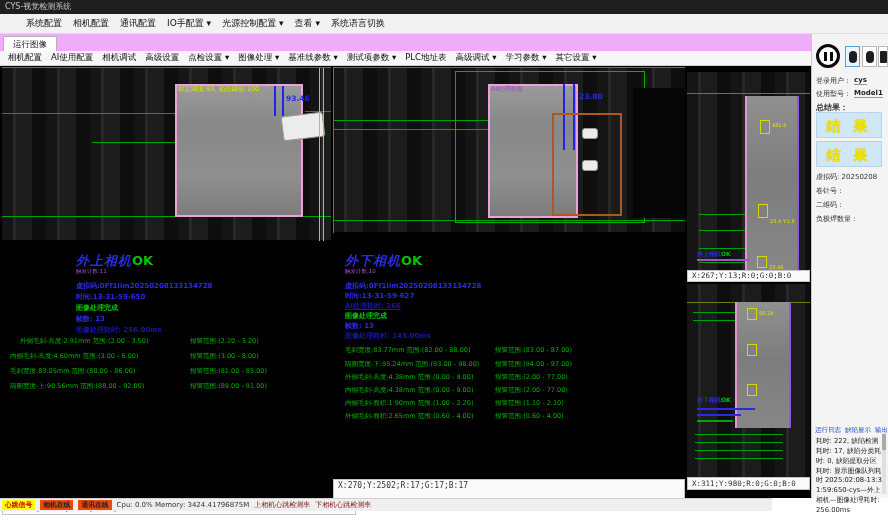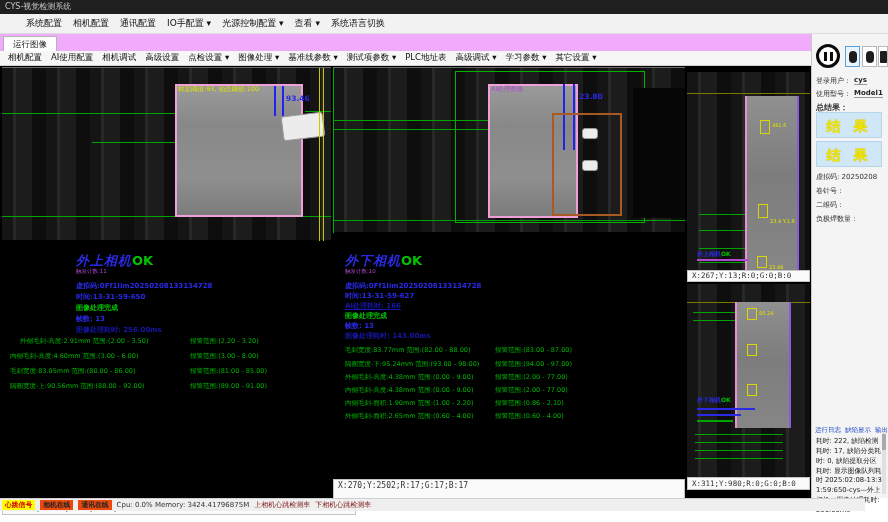--- a/index.html
+++ b/index.html
@@ -62,21 +62,21 @@
              color:#f0e400;font-weight:bold;font-size:14px;text-align:center;line-height:26px;
              text-shadow:0 0 1px #c8b400;letter-spacing:4px;box-sizing:border-box;}
   .log-tab{font-size:6.5px;color:#1a46c8;white-space:nowrap;}
   .log-text{position:absolute;left:4px;top:403px;width:66px;font-size:6.8px;color:#222;line-height:1.45;word-break:break-all;}
   
   .btn-pause{position:absolute;left:4px;top:10px;width:24px;height:24px;border:3px solid #0a0a0a;border-radius:50%;background:#fff;box-sizing:border-box;}
   .pbar{position:absolute;top:5px;width:3px;height:9px;background:#0a0a0a;}
   .sm-btn{position:absolute;top:12px;width:15px;height:21px;background:#fff;border:1px solid #b8b8b8;box-sizing:border-box;}
   .sm-btn.sel{border:1px solid #5aa0d8;background:#e9f4fc;}
   .glyph-dark{position:absolute;left:3px;top:4px;width:8px;height:12px;background:#1d1d1d;border-radius:4px;}
-  .statusbar{left:0;top:498px;width:865px;height:13px;background:#efefef;border-top:1px solid #cfcfcf;
+  .statusbar{left:0;top:498px;width:772px;height:13px;background:#efefef;border-top:1px solid #cfcfcf;
              display:flex;align-items:center;gap:5px;padding-left:2px;box-sizing:border-box;}
   .badge{font-size:6.8px;padding:0 3px;line-height:10px;font-weight:bold;}
   .badge.yellow{background:#ffff00;color:#d00000;}
   .badge.red{background:#e84a10;color:#222;}
   .sb-scroll{position:absolute;left:70px;top:398px;width:4px;height:62px;background:#e0e0e0;}
   .sb-thumb{position:absolute;left:0;top:2px;width:4px;height:16px;background:#aaa;}
 </style>
 </head>
 <body>
 
@@ -196,21 +196,21 @@
 <div class="m-row" style="left:335px;top:373px;">
   <span class="m-text" style="left:10px;">外侧毛刺-高度:4.38mm 范围:(0.00 - 9.00)</span>
   <span class="m-alarm" style="left:160px;">报警范围:(2.00 - 77.00)</span>
 </div>
 <div class="m-row" style="left:335px;top:386px;">
   <span class="m-text" style="left:10px;">内侧毛刺-高度:4.38mm 范围:(0.00 - 9.00)</span>
   <span class="m-alarm" style="left:160px;">报警范围:(2.00 - 77.00)</span>
 </div>
 <div class="m-row" style="left:335px;top:399px;">
   <span class="m-text" style="left:10px;">内侧毛刺-面积:1.90mm 范围:(1.00 - 2.20)</span>
-  <span class="m-alarm" style="left:160px;">报警范围:(0.86 - 2.10)</span>
+  <span class="m-alarm" style="left:160px;">报警范围:(1.10 - 2.10)</span>
 </div>
 <div class="m-row" style="left:335px;top:412px;">
   <span class="m-text" style="left:10px;">外侧毛刺-面积:2.65mm 范围:(0.60 - 4.00)</span>
   <span class="m-alarm" style="left:160px;">报警范围:(0.60 - 4.00)</span>
 </div>
 <div class="abs coordbar" style="left:333px;top:479px;width:352px;height:30px;">X:270;Y:2502;R:17;G:17;B:17</div>
 
 <div class="abs mini-tabbar" style="left:687px;top:61px;width:123px;height:11px;">
   <div class="mini-tab sel">画线图显示</div>
   <div class="mini-tab">所有画线层</div>

